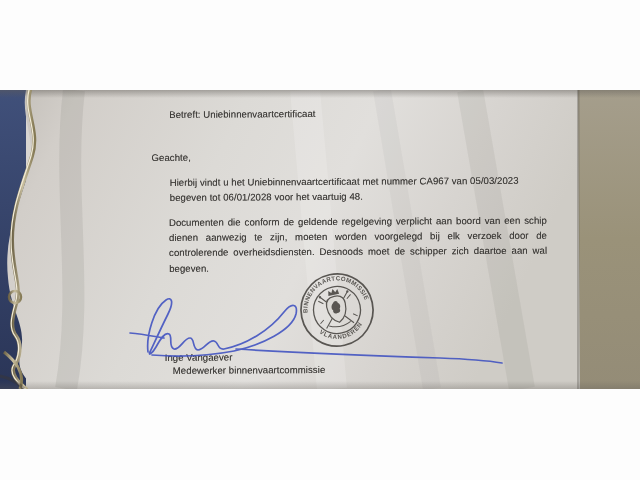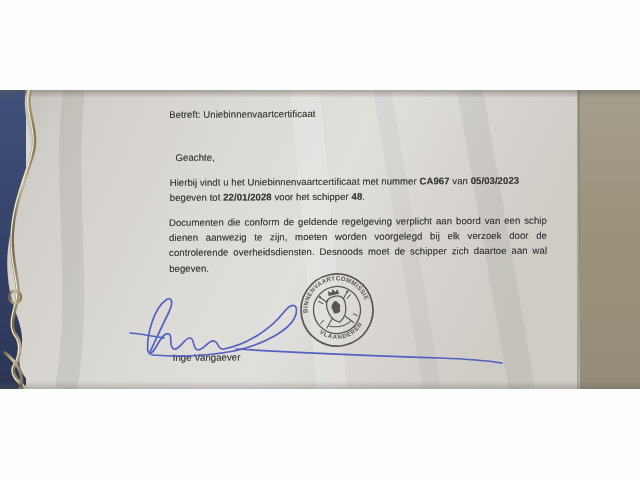--- a/index.html
+++ b/index.html
@@ -3,29 +3,29 @@
 <meta charset="utf-8">
 <style>
   html,body{margin:0;padding:0;background:#ffffff;}
   .canvas{position:relative;width:640px;height:480px;background:#fdfdfd;overflow:hidden;
           font-family:"Liberation Sans",sans-serif;}
   .photo{position:absolute;left:0;top:90px;width:640px;height:299px;overflow:hidden;background:#d8d5d1;}
   .bg{position:absolute;left:0;top:0;}
   .doc{position:absolute;left:0;top:0;width:640px;height:299px;transform:rotate(-0.35deg);}
   .line{position:absolute;color:#3b3936;font-size:9.6px;line-height:12px;white-space:nowrap;
         letter-spacing:.05px;text-shadow:0 0 .4px rgba(59,57,54,.55);}
-  .line b,.para b{font-weight:700;}
+  .line b,.para b{font-weight:400;}
   .para{position:absolute;left:169px;top:124px;width:378px;color:#3b3936;font-size:9.6px;
         line-height:15.2px;text-align:justify;letter-spacing:.05px;text-shadow:0 0 .4px rgba(59,57,54,.55);}
   .subject{left:170px;top:18px;}
-  .salutation{left:176px;top:61px;}
+  .salutation{left:152px;top:61px;}
   .p1l1{left:170px;top:86px;}
   .p1l2{left:170px;top:101px;}
   .closing{left:172px;top:196px;}
-  .signer{left:172px;top:261px;}
+  .signer{left:164px;top:261px;}
   .role{left:172px;top:274px;}
   .sig{position:absolute;left:0;top:0;}
   .stamp{position:absolute;left:292px;top:175px;}
 </style>
 </head>
 <body>
 
 <div class="canvas">
 
   <div class="photo">
@@ -86,27 +86,28 @@
       </g>
     </svg>
 
     <div class="doc">
       <div class="line subject">Betreft: Uniebinnenvaartcertificaat</div>
 
       <div class="line salutation">Geachte,</div>
 
       <div class="line p1l1"><span>Hierbij vindt u het Uniebinnenvaartcertificaat met nummer </span><b>CA967</b><span> van </span><b>05/03/2023</b></div>
 
-      <div class="line p1l2"><span>begeven tot </span><b>22/01/2028</b><span> voor het schipper </span><b>48</b><span>.</span></div>
+      <div class="line p1l2"><span>begeven tot </span><b>06/01/2028</b><span> voor het vaartuig </span><b>48</b><span>.</span></div>
 
       <div class="para">Documenten die conform de geldende regelgeving verplicht aan boord van een schip dienen aanwezig te zijn, moeten worden voorgelegd bij elk verzoek door de controlerende overheidsdiensten. Desnoods moet de schipper zich daartoe aan wal begeven.</div>
 
 
       <div class="line signer">Inge Vangaever</div>
 
+      <div class="line role">Medewerker binnenvaartcommissie</div>
     </div>
 
     <svg class="sig" width="640" height="299" viewBox="0 0 640 299">
       <g stroke="#3f51c1" stroke-width="1.7" fill="none" stroke-linecap="round" opacity="0.88">
         <path d="M130,243 C142,244 152,246 164,248
                  M148,262 C146,246 154,218 166,210 C172,206 174,212 168,224 C160,240 152,258 150,262
                  C148,266 152,264 156,257 C161,248 165,242 169,244 C173,246 168,257 174,259
                  C180,260 184,248 190,248 C195,248 192,259 198,260 C204,260 208,250 214,251
                  C219,252 217,260 224,259 C246,255 270,240 284,222 C292,212 298,214 296,224
                  C292,240 262,255 234,261 C208,266 178,267 152,265"></path>

